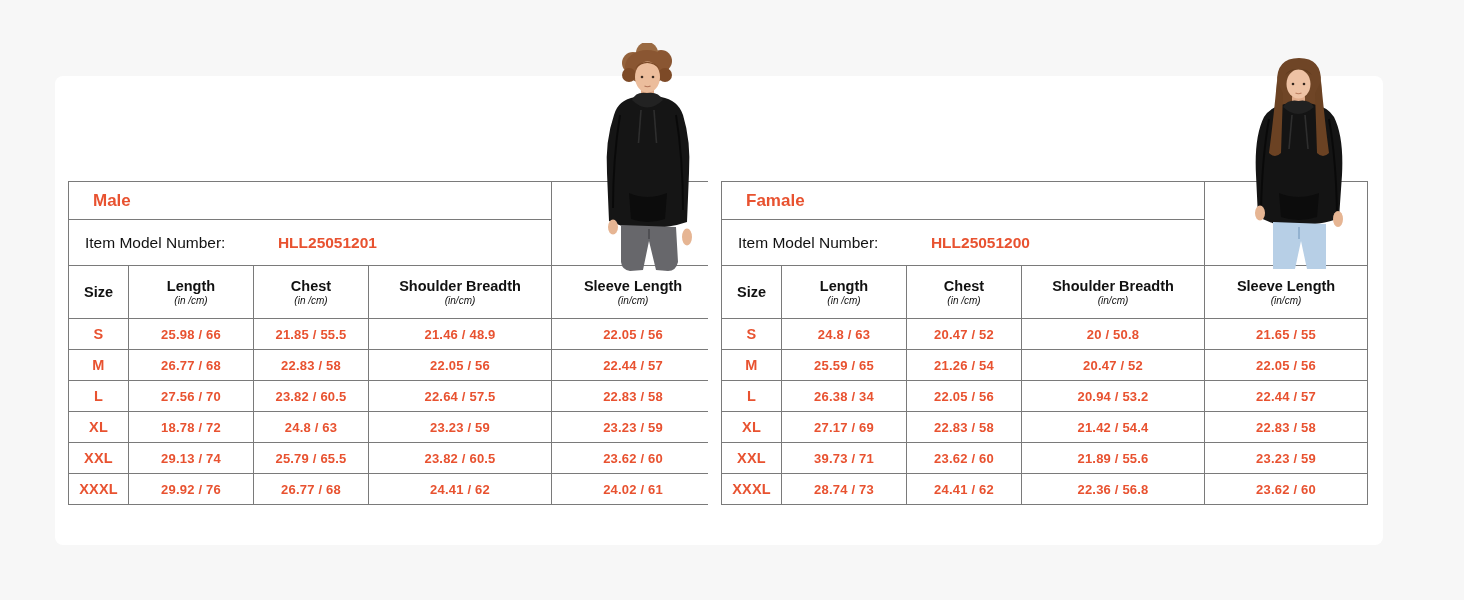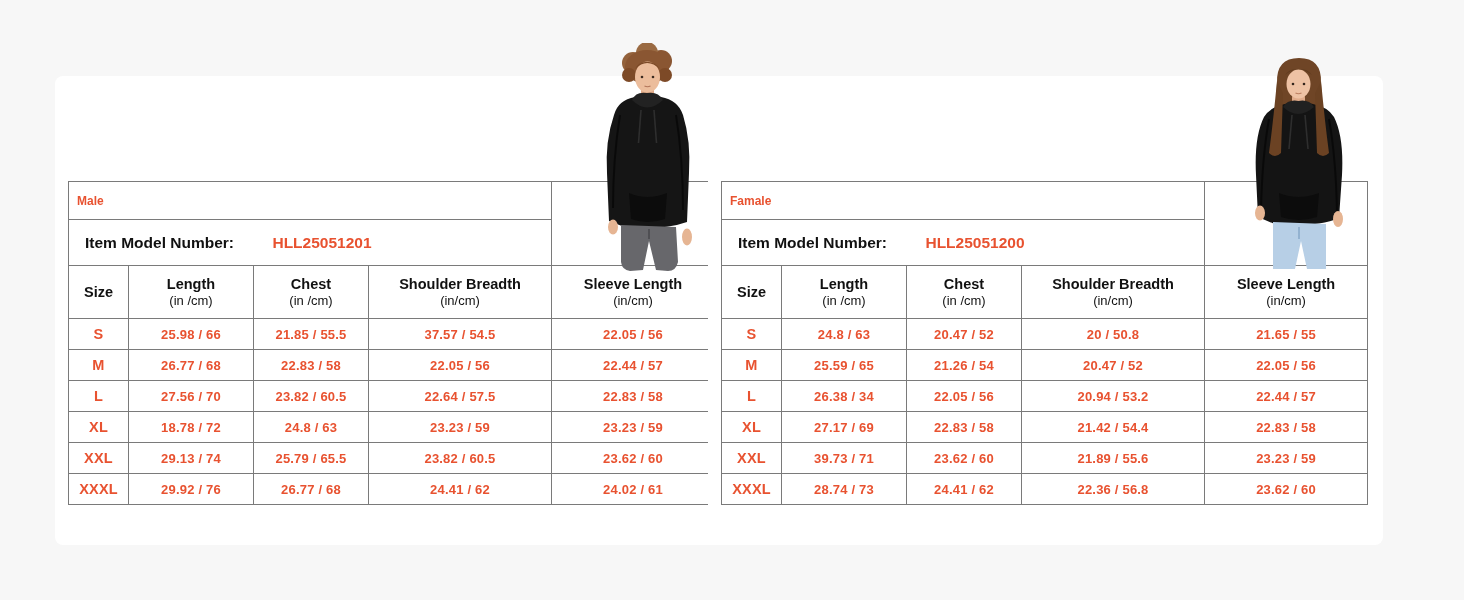--- a/index.html
+++ b/index.html
@@ -37,46 +37,46 @@
   }
   col.w-size     { width:60px; }
   col.w-length   { width:125px; }
   col.w-chest    { width:115px; }
   col.w-shoulder { width:183px; }
   col.w-sleeve   { width:163px; }
 
   .row-gender td { height:38px; }
   .cell-gender {
     text-align:left !important;
-    padding-left:8px;
+    padding-left:24px;
     color:#e85230;
     font-weight:bold;
-    font-size:12px;
+    font-size:17px;
   }
   .row-model td { height:46px; }
   .cell-model {
     text-align:left !important;
     padding-left:16px;
   }
   .model-label {
     color:#111111;
-    font-weight:bold;
+    font-weight:normal;
     font-size:15.5px;
   }
   .model-value {
     color:#e85230;
     font-weight:bold;
     font-size:15.5px;
-    margin-left:34px;
+    margin-left:48px;
   }
   .cell-photo { background:transparent; }
 
   .row-headers th { height:53px; color:#111111; }
   .col-name { font-size:14.5px; font-weight:bold; line-height:1.25; }
-  .col-unit { font-size:13px; font-weight:normal; line-height:1.25; }
+  .col-unit { font-size:10px; font-weight:normal; line-height:1.25;font-style:italic; }
 
   tbody.data-rows td {
     height:31px;
     color:#e85230;
     font-weight:bold;
     font-size:13px;
     letter-spacing:.2px;
   }
   tbody.data-rows td.c-size { font-size:14.5px; }
 
@@ -132,21 +132,21 @@
           <div class="col-name">Sleeve Length</div>
           <div class="col-unit">(in/cm)</div>
         </th>
       </tr>
     </tbody>
     <tbody class="data-rows" data-rows="cards.0.rows">
         <tr>
           <td class="c-size">S</td>
           <td>25.98 / 66</td>
           <td>21.85 / 55.5</td>
-          <td>37.57 / 54.5</td>
+          <td>21.46 / 48.9</td>
           <td>22.05 / 56</td>
         </tr>
         <tr>
           <td class="c-size">M</td>
           <td>26.77 / 68</td>
           <td>22.83 / 58</td>
           <td>22.05 / 56</td>
           <td>22.44 / 57</td>
         </tr>
         <tr>

